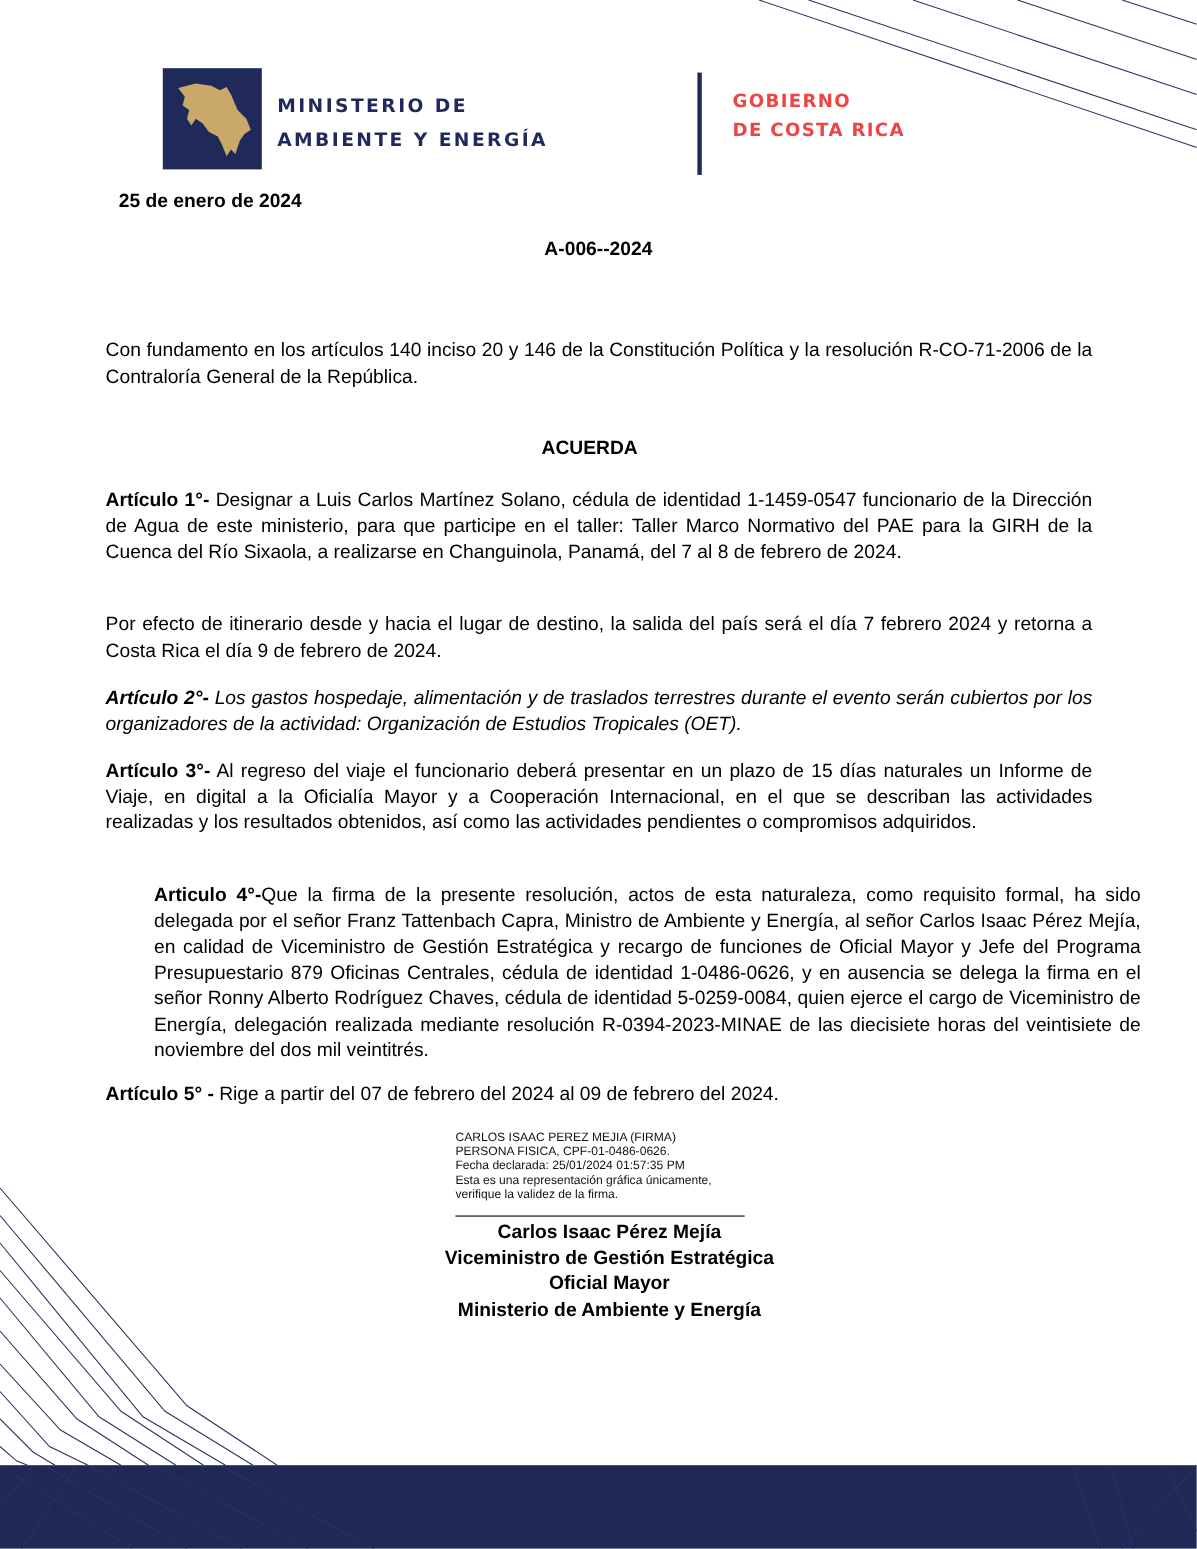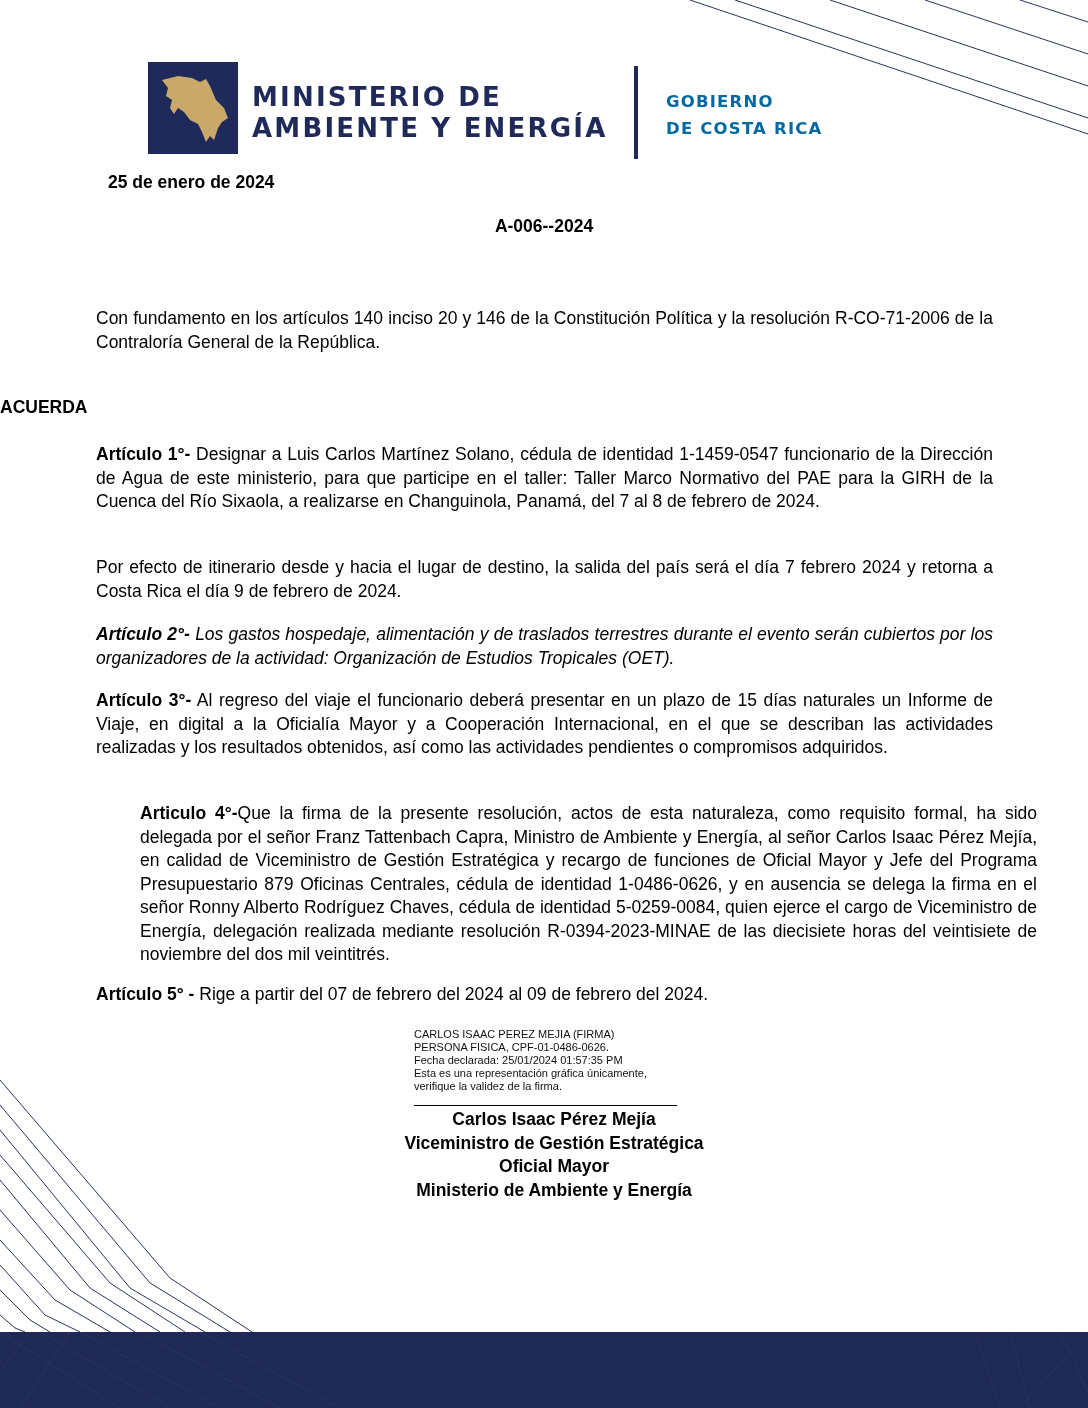--- a/index.html
+++ b/index.html
@@ -10,36 +10,36 @@
   }
   .deco { position: absolute; left: 0; top: 0; width: 1088px; height: 1408px; pointer-events: none; }
   .logo-box {
     position: absolute; left: 148px; top: 62px; width: 90px; height: 92px;
     background: #1f2a5a;
   }
   .logo-box svg { width: 90px; height: 92px; display: block; }
   .ministry {
     position: absolute; left: 252px; top: 82px;
     font-family: "DejaVu Sans", sans-serif; font-weight: bold;
-    color: #1f2a5a; font-size: 26px; letter-spacing: 2.2px; line-height: 31px;
+    color: #1f2a5a; font-size: 17px; letter-spacing: 2.2px; line-height: 31px;
   }
   .vbar { position: absolute; left: 634px; top: 66px; width: 4px; height: 93px; background: #1f2a5a; }
   .gov {
-    position: absolute; left: 666px; top: 88px;
+    position: absolute; left: 666px; top: 78px;
     font-family: "DejaVu Sans", sans-serif; font-weight: bold;
-    color: #0369a1; font-size: 16.5px; letter-spacing: 1.2px; line-height: 27px;
+    color: #ef4444; font-size: 16.5px; letter-spacing: 1.2px; line-height: 27px;
   }
   .date { position: absolute; left: 108px; top: 172px; font-weight: bold; font-size: 17.5px; }
   .docnum { position: absolute; left: 0; width: 1088px; top: 216px; text-align: center; font-weight: bold; font-size: 17.5px; }
   .body-text {
     position: absolute; left: 96px; width: 897px;
     font-size: 17.5px; line-height: 23.5px; text-align: justify;
   }
   .body-text b { font-weight: bold; }
-  .acuerda { position: absolute; left: 0; width: 1072px; top: 397px; text-align: left; font-weight: bold; font-size: 17.5px; }
+  .acuerda { position: absolute; left: 0; width: 1072px; top: 397px; text-align: center; font-weight: bold; font-size: 17.5px; }
   .sigblock {
     position: absolute; left: 414px; top: 1028px; width: 262px;
     font-size: 11px; line-height: 13px; color: #111;
   }
   .sigline { position: absolute; left: 414px; top: 1105px; width: 263px; height: 1px; background: #000; }
   .signer {
     position: absolute; left: 0; width: 1088px; top: 1108px; text-align: center;
     font-weight: bold; font-size: 17.5px; line-height: 23.5px; margin-left: 10px;
   }
   .footer-band { position: absolute; left: 0; top: 1332px; width: 1088px; height: 76px; background: #1f2956; }

